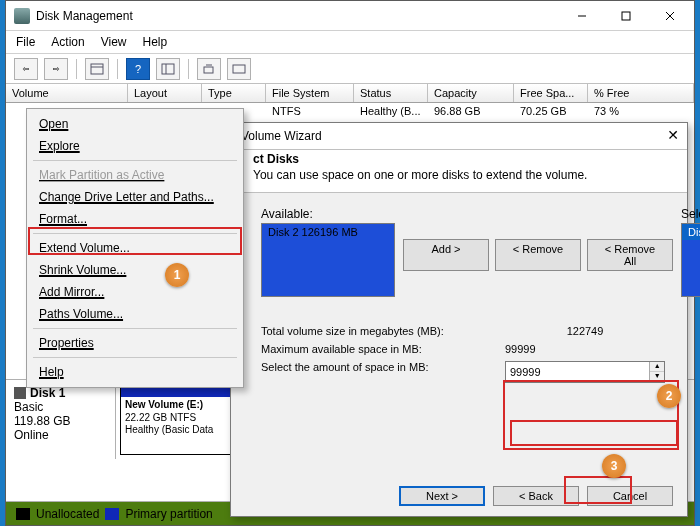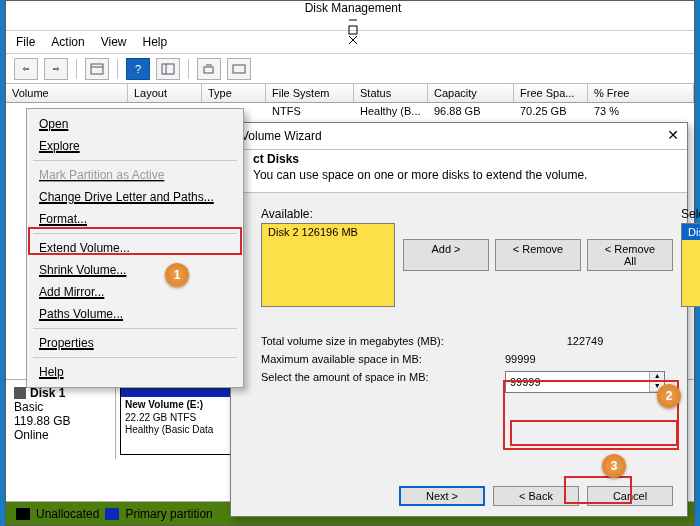--- a/index.html
+++ b/index.html
@@ -1,18 +1,18 @@
 <!DOCTYPE html>
 <html><head>
 <meta charset="utf-8">
 <style>
   * { box-sizing: border-box; }
   body { margin: 0; font-family: "Segoe UI", Tahoma, sans-serif; font-size: 12px; background: #1a7bc4; width: 700px; height: 526px; overflow: hidden; position: relative; }
   .window { position: absolute; left: 5px; top: 0; width: 690px; height: 526px; background: #fff; border: 1px solid #5a5a5a; }
-  .titlebar { height: 30px; display: flex; align-items: center; padding: 0 2px 0 8px; border-bottom: 1px solid #d0d0d0; flex-direction: column; }
+  .titlebar { height: 30px; display: flex; align-items: center; padding: 0 2px 0 8px; border-bottom: 1px solid #d0d0d0; }
   .titlebar .ticon { width: 16px; height: 16px; background: linear-gradient(#8aa,#466); border-radius: 2px; margin-right: 6px; }
   .titlebar .title { flex: 1; }
   .winbtn { width: 44px; height: 28px; display: flex; align-items: center; justify-content: center; }
   .menubar { display: flex; gap: 16px; padding: 4px 10px; border-bottom: 1px solid #d0d0d0; }
   .toolbar { display: flex; gap: 6px; padding: 4px 8px; border-bottom: 1px solid #c0c0c0; align-items: center; height: 30px; }
   .tbtn { width: 24px; height: 22px; border: 1px solid #b0b0b0; background: #f4f4f4; display: flex; align-items: center; justify-content: center; font-size: 11px; }
   .tbtn.ic { font-family: monospace; }
   .vsep { width: 1px; height: 20px; background: #c0c0c0; margin: 0 2px; }
   .grid-head { display: flex; background: #fff; border-bottom: 1px solid #a0a0a0; }
   .gh { border-right: 1px solid #c0c0c0; padding: 3px 6px; font-size: 11px; background: linear-gradient(#fff,#ececec); }
@@ -32,21 +32,21 @@
   .vol-box .bd { padding: 2px 4px; font-size: 10px; line-height: 1.25; }
   .legend { position: absolute; left: 0; bottom: 0; right: 0; height: 24px; border-top: 1px solid #b0b0b0; display: flex; align-items: center; gap: 6px; padding: 0 10px; background: #4d7c0f; }
   .swatch { width: 14px; height: 12px; }
   .wizard { position: absolute; left: 230px; top: 122px; width: 458px; height: 395px; background: #f0f0f0; border: 1px solid #7a7a7a; box-shadow: 3px 3px 8px rgba(0,0,0,.3); z-index: 4; }
   .wizard .wtitle { background: #fff; padding: 6px 10px; display: flex; border-bottom: 1px solid #c0c0c0; position: relative; }
   .wizard .wtitle .sec { flex: 1; }
   .wizard .wtitle .closex { position: absolute; right: 8px; top: 4px; font-size: 14px; }
   .wizard .whdr { background: #fff; padding: 2px 22px 10px 22px; border-bottom: 1px solid #c0c0c0; }
   .wizard .whdr .t1 { font-weight: bold; margin-bottom: 2px; }
   .wizard .wbody { padding: 14px 22px 6px 30px; }
-  .listbox { border: 1px solid #7a7a7a; background: #fde047; height: 84px; width: 134px; overflow: hidden; font-size: 11px; }
+  .listbox { border: 1px solid #7a7a7a; background: #1d4ed8; height: 74px; width: 134px; overflow: hidden; font-size: 11px; }
   .listbox .row { padding: 2px 6px; }
   .listbox .row.sel { background: #0a64c8; color: #fff; }
   .colpair { display: flex; gap: 8px; align-items: flex-start; }
   .midbtns { display: flex; flex-direction: row; gap: 6px; margin-top: 32px; }
   .btn { background: #e1e1e1; border: 1px solid #8a8a8a; padding: 3px 10px; font-size: 11px; min-width: 86px; text-align: center; }
   .btn.primary { border: 2px solid #0a64c8; padding: 2px 9px; }
   .kv { display: flex; justify-content: space-between; margin: 6px 0; font-size: 11px; }
   .numbox { width: 160px; height: 22px; border: 1px solid #7a7a7a; background: #fff; display: flex; align-items: center; }
   .numbox input { border: none; outline: none; width: 100%; padding: 2px 4px; font-size: 11px; font-family: inherit; }
   .spin { width: 16px; display: flex; flex-direction: column; border-left: 1px solid #aaa; }

